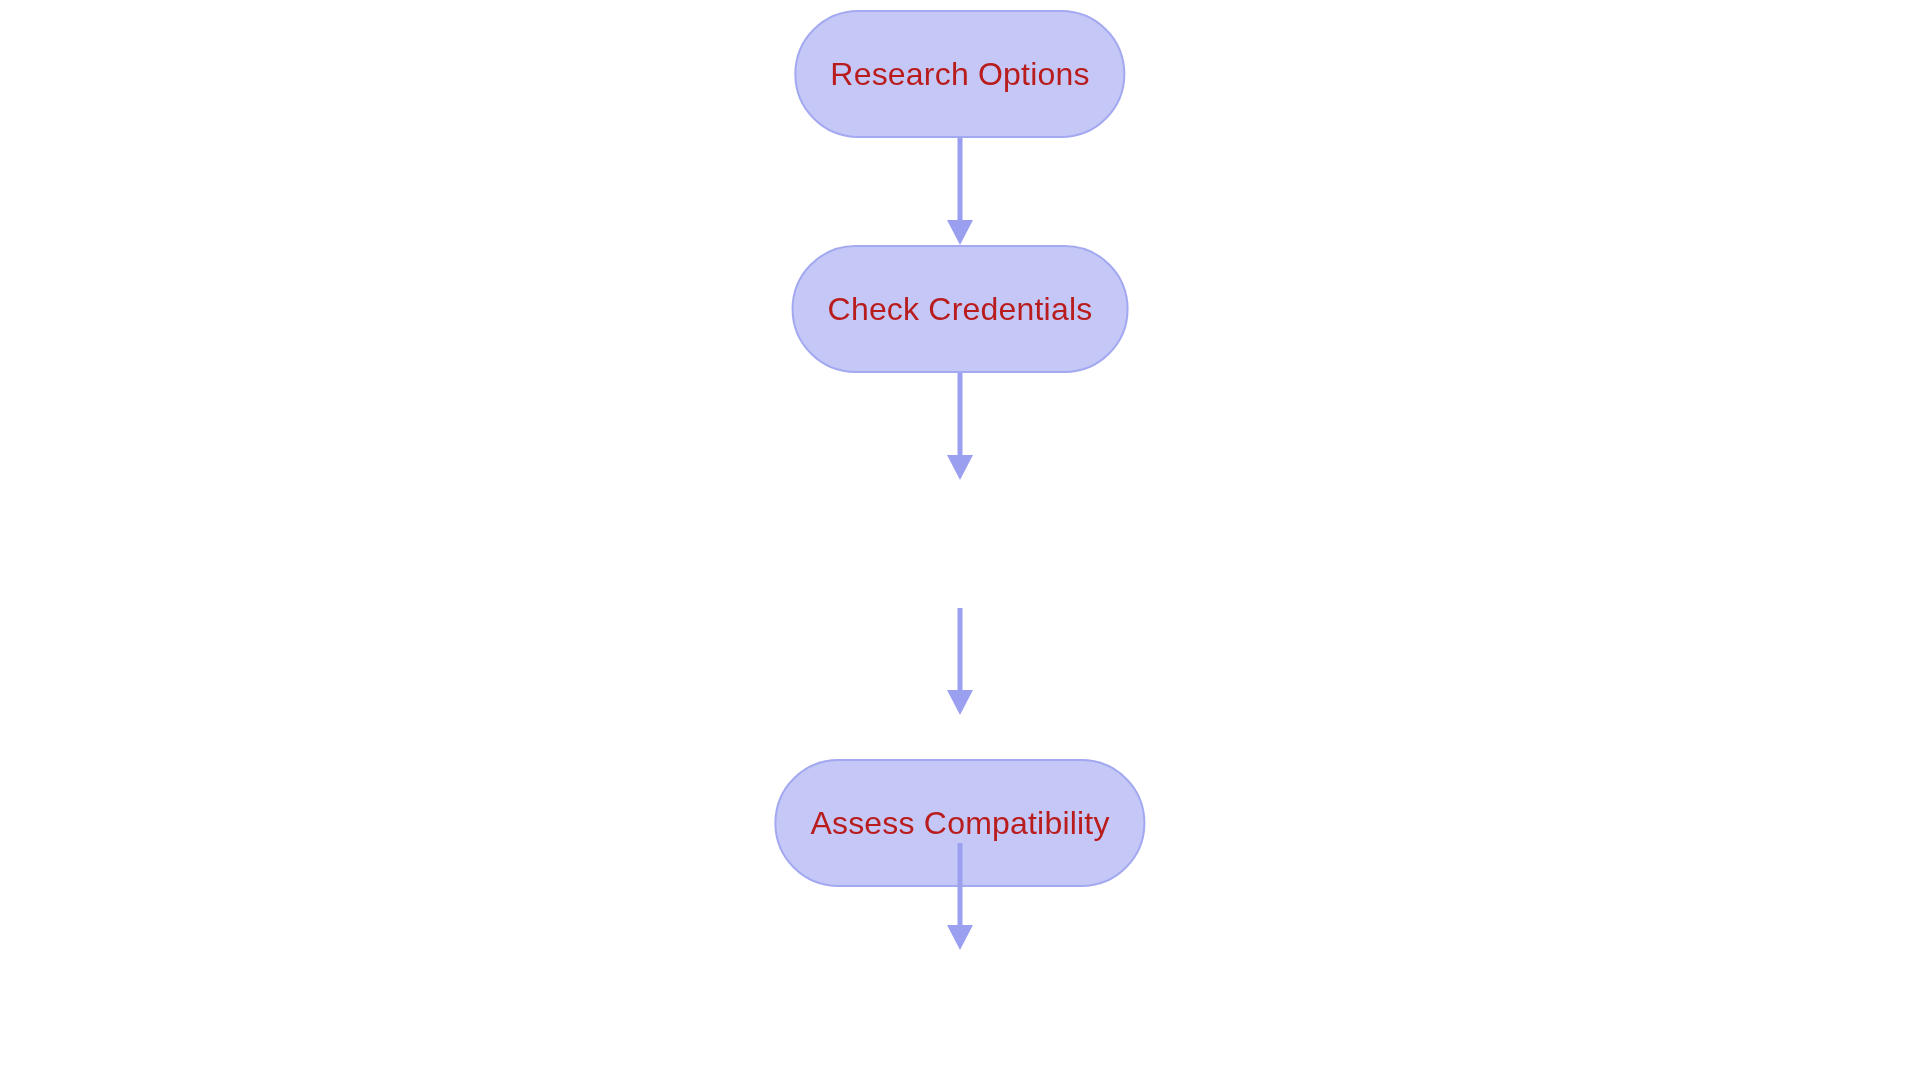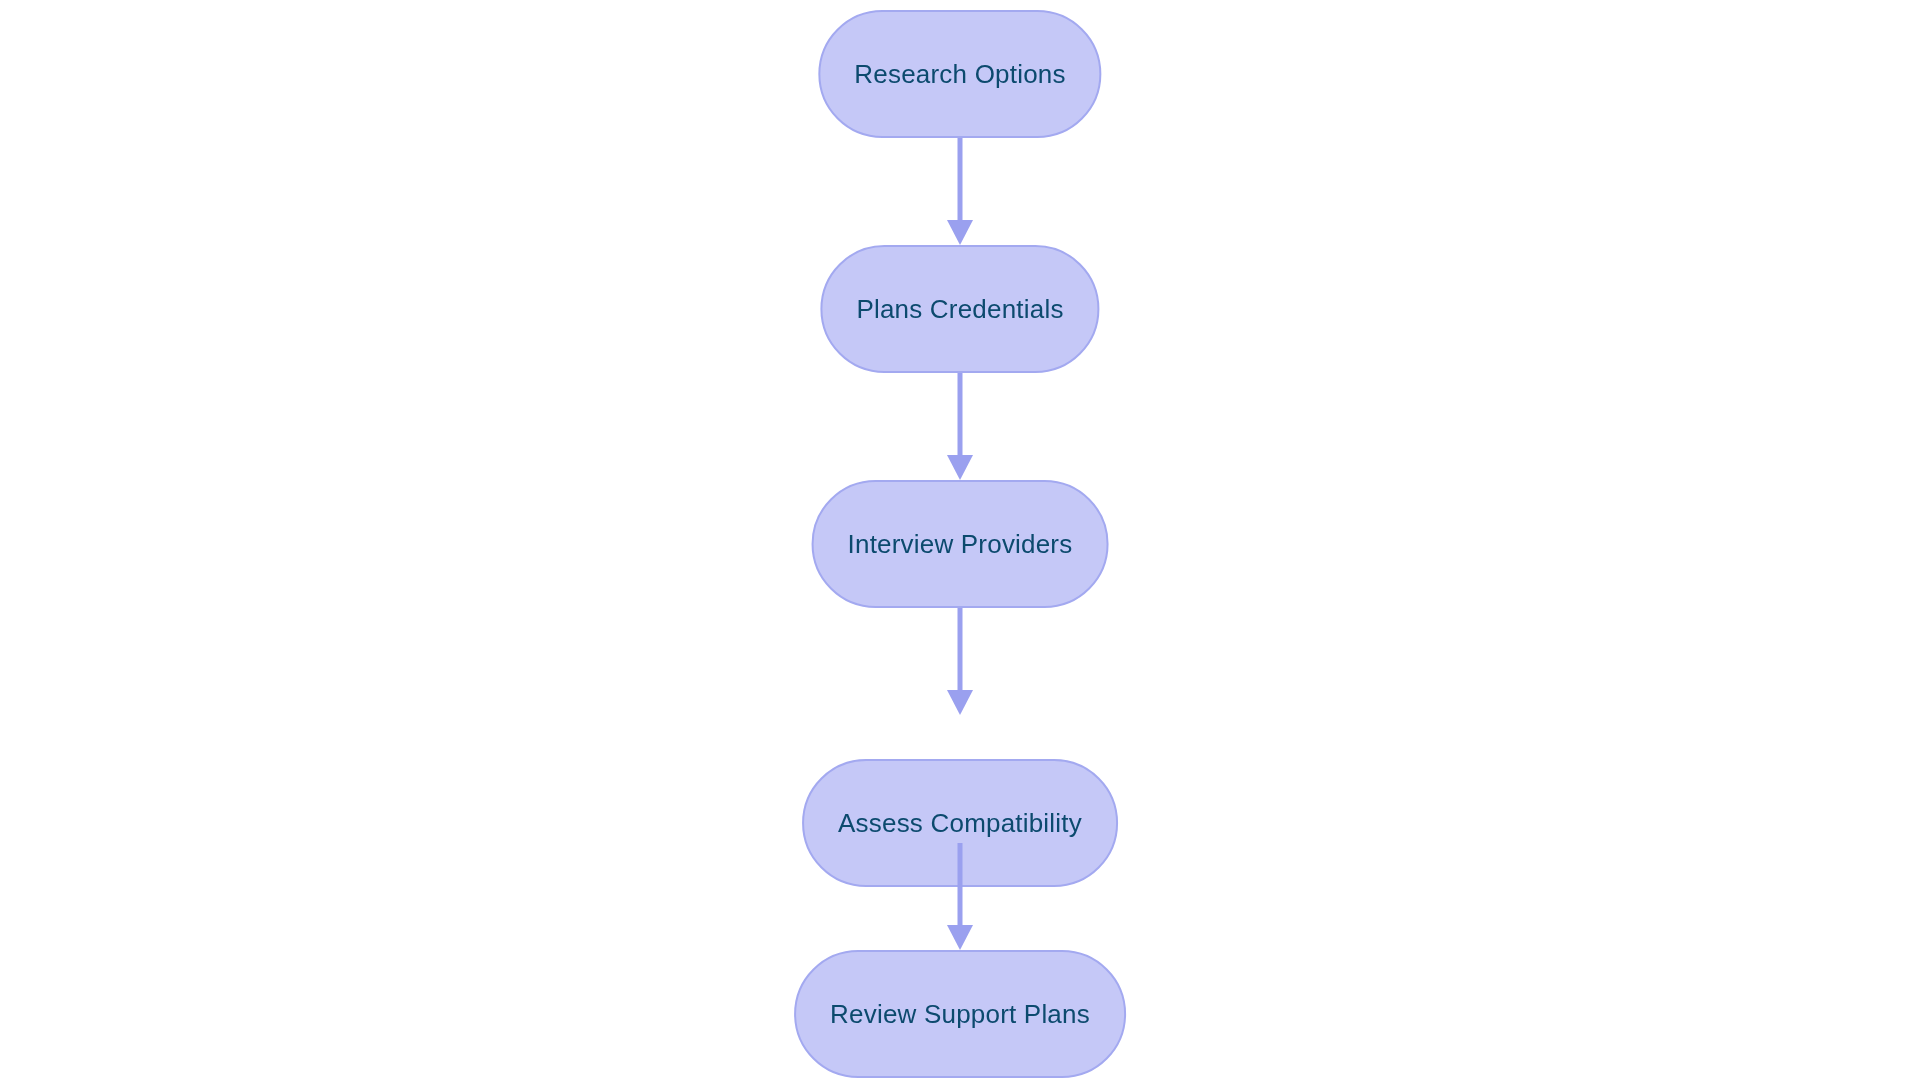--- a/index.html
+++ b/index.html
@@ -37,23 +37,23 @@
     background: #c5c8f7;
     border: 2px solid #a3a9f0;
     border-radius: 64px;
     display: flex;
     align-items: center;
     justify-content: center;
     padding: 0 34px;
   }
   .node-label {
     font-family: "Liberation Sans", sans-serif;
-    font-size: 26px;
+    font-size: 32px;
     font-weight: 400;
-    color: #0c4a6e;
+    color: #b91c1c;
     line-height: 1;
     white-space: nowrap;
     letter-spacing: 0.2px;
   }
   .connector {
     position: absolute;
     left: 50%;
     transform: translateX(-50%);
     width: 26px;
   }
@@ -86,44 +86,38 @@
     <div class="node" style="top:10px;">
       <span class="node-label">Research Options</span>
     </div>
 
     <div class="connector" style="top:138px; height:107px;">
       <div class="shaft" style="height:82px;"></div>
       <div class="head"></div>
     </div>
 
     <div class="node" style="top:245px;">
-      <span class="node-label">Plans Credentials</span>
+      <span class="node-label">Check Credentials</span>
     </div>
 
     <div class="connector" style="top:373px; height:107px;">
       <div class="shaft" style="height:82px;"></div>
       <div class="head"></div>
     </div>
 
-    <div class="node" style="top:480px;">
-      <span class="node-label">Interview Providers</span>
-    </div>
 
     <div class="connector" style="top:608px; height:107px;">
       <div class="shaft" style="height:82px;"></div>
       <div class="head"></div>
     </div>
 
     <div class="node" style="top:715px;margin-top:44px;">
       <span class="node-label">Assess Compatibility</span>
     </div>
 
     <div class="connector" style="top:843px; height:107px;">
       <div class="shaft" style="height:82px;"></div>
       <div class="head"></div>
     </div>
 
-    <div class="node" style="top:950px;">
-      <span class="node-label">Review Support Plans</span>
-    </div>
 
   </div>
 </div>
 
 </body></html>

